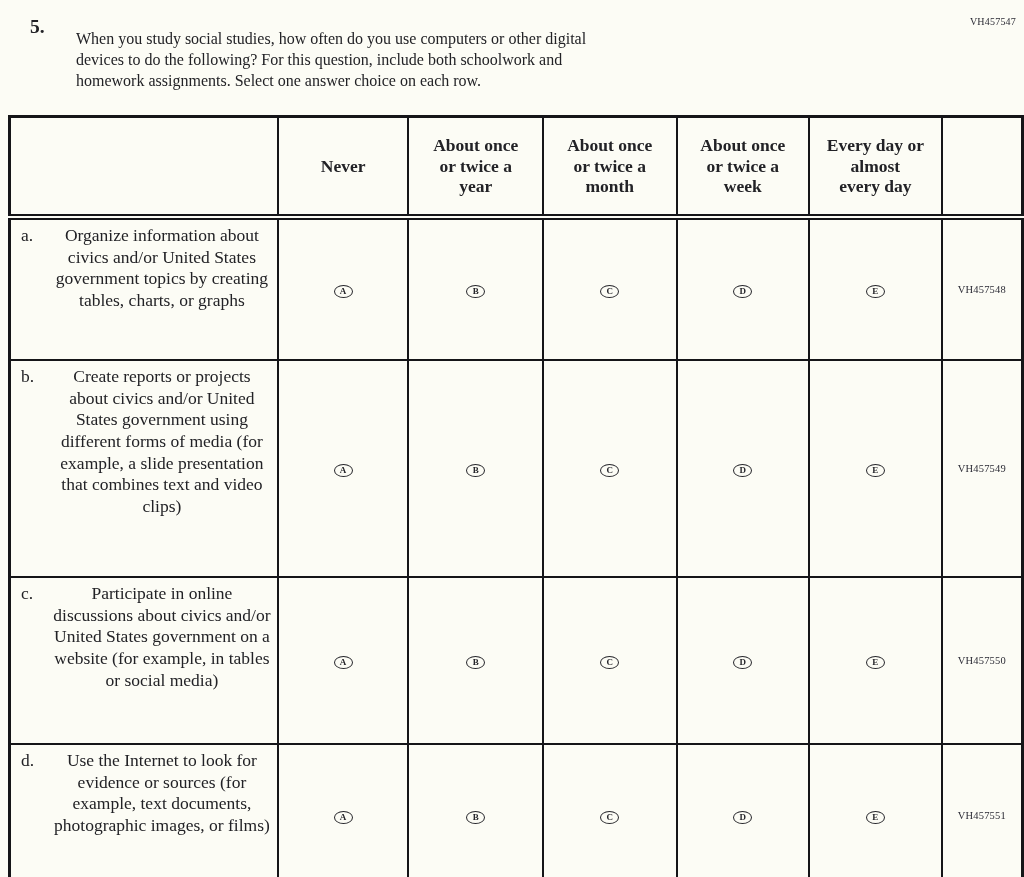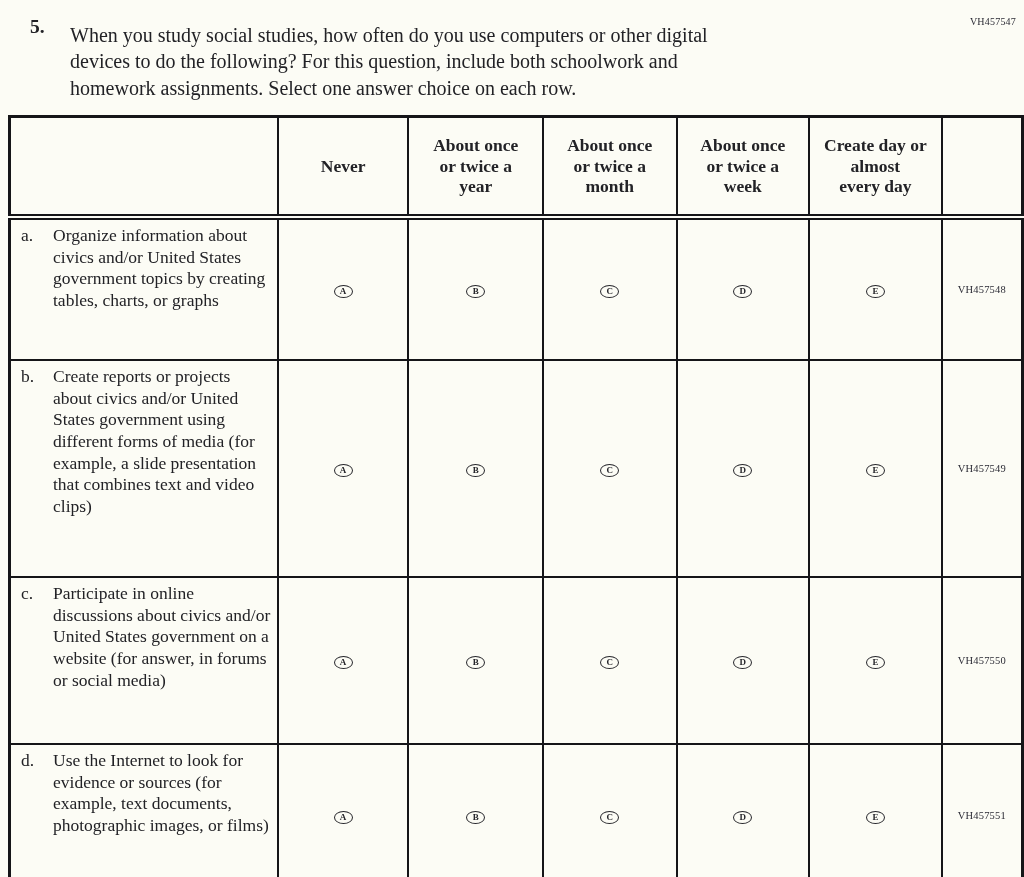--- a/index.html
+++ b/index.html
@@ -33,22 +33,22 @@
     align-items: flex-start;
   }
   .question-number {
     font-weight: bold;
     font-size: 19.5px;
     line-height: 1.32;
     width: 32px;
     flex: none;
   }
   .question-text {
-    margin: 8px;
-    font-size: 20px;
+    margin: 14px;
+    font-size: 16px;
     line-height: 1.32;
     white-space: pre-line;
     max-width: 860px;
   }
   .question-text b { font-weight: normal; }
 
   table.survey {
     position: absolute;
     left: 8px;
     top: 115px;
@@ -73,21 +73,21 @@
     padding: 17px 2px;
   }
   td.stub {
     vertical-align: top;
     padding: 5px 6px 5px 10px;
     font-size: 17.5px;
     line-height: 1.24;
   }
   .row-label { display: flex; }
   .row-letter { width: 32px; flex: none; }
-  .row-text { flex: 1; }
+  .row-text { flex: 1; text-align: center; }
 
   td.opt {
     text-align: center;
     vertical-align: middle;
   }
   .bubble {
     display: inline-flex;
     align-items: center;
     justify-content: center;
     width: 19px;
@@ -138,21 +138,21 @@
     <th>Never</th>
     <th>About once
 or twice a
 year</th>
     <th>About once
 or twice a
 month</th>
     <th>About once
 or twice a
 week</th>
-    <th>Create day or
+    <th>Every day or
 almost
 every day</th>
     <th></th>
   </tr>
 
   <tr style="height:143px">
     <td class="stub">
       <div class="row-label">
         <span class="row-letter">a.</span>
         <span class="row-text">Organize information about civics and/or United States government topics by creating tables, charts, or graphs</span>
@@ -178,21 +178,21 @@
     <td class="opt"><span class="bubble">C</span></td>
     <td class="opt"><span class="bubble">D</span></td>
     <td class="opt"><span class="bubble">E</span></td>
     <td class="code">VH457549</td>
   </tr>
 
   <tr style="height:167px">
     <td class="stub">
       <div class="row-label">
         <span class="row-letter">c.</span>
-        <span class="row-text">Participate in online discussions about civics and/or United States government on a website (for answer, in forums or social media)</span>
+        <span class="row-text">Participate in online discussions about civics and/or United States government on a website (for example, in tables or social media)</span>
       </div>
     </td>
     <td class="opt"><span class="bubble">A</span></td>
     <td class="opt"><span class="bubble">B</span></td>
     <td class="opt"><span class="bubble">C</span></td>
     <td class="opt"><span class="bubble">D</span></td>
     <td class="opt"><span class="bubble">E</span></td>
     <td class="code">VH457550</td>
   </tr>
 

